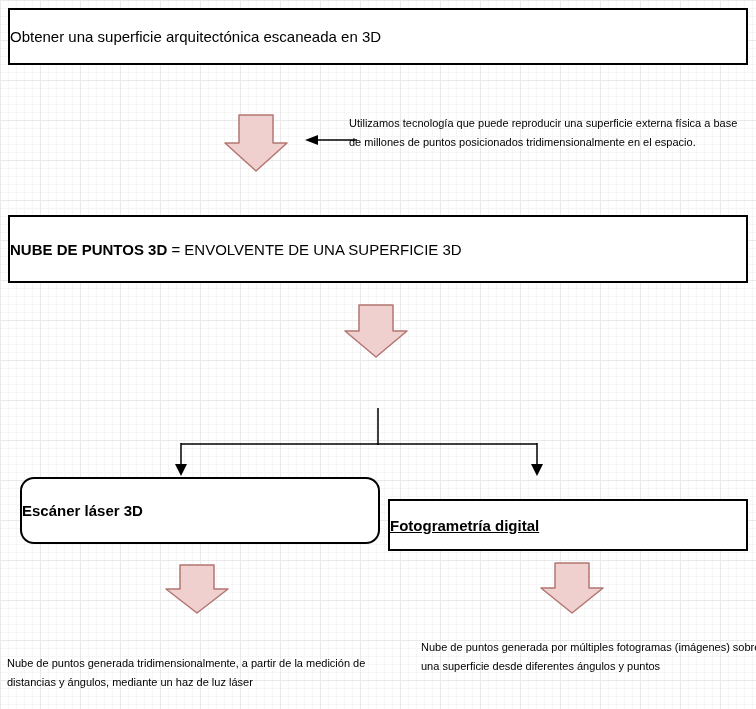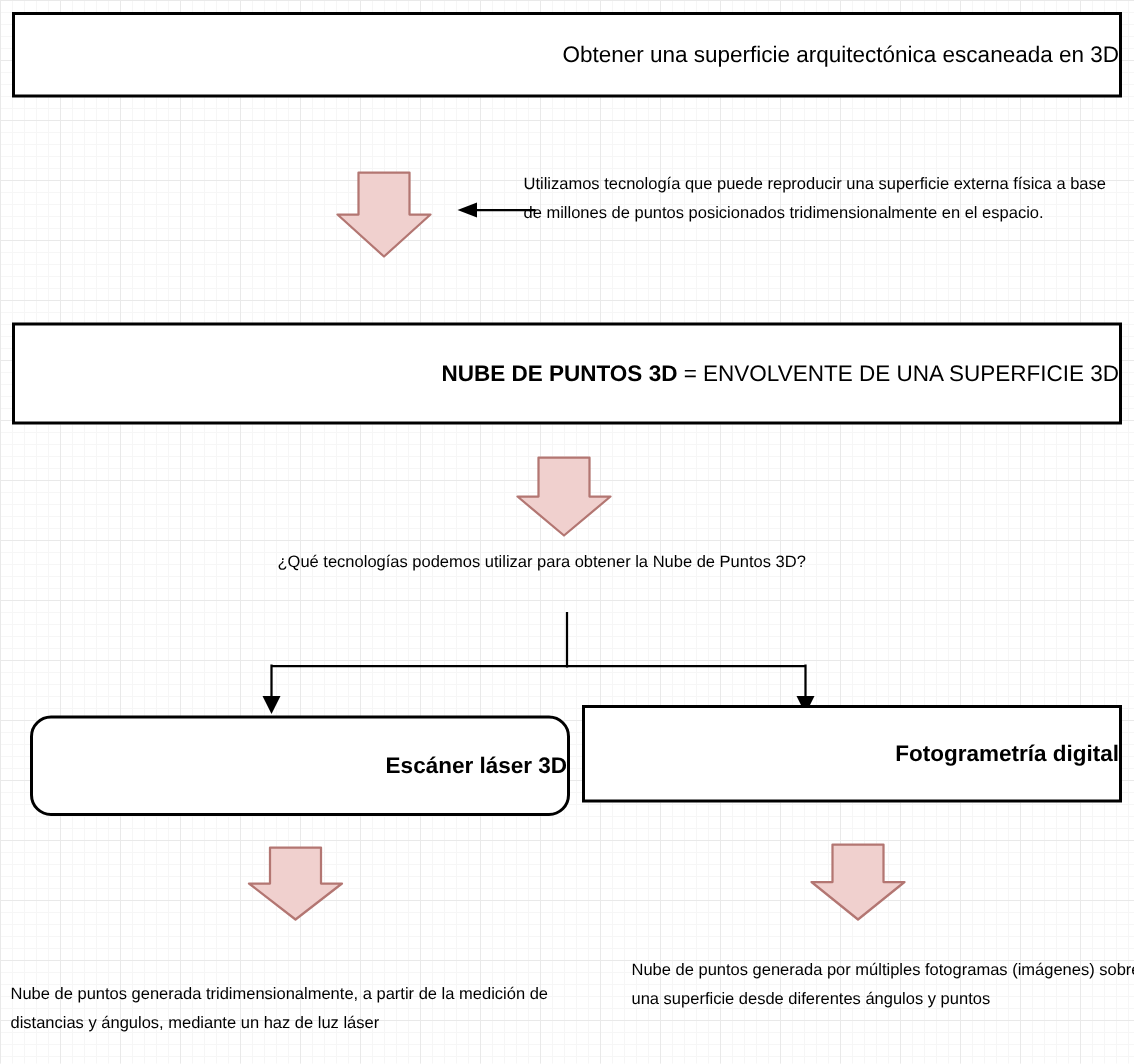--- a/index.html
+++ b/index.html
@@ -27,21 +27,21 @@
     top: 0;
     pointer-events: none;
   }
   .flow-box {
     position: absolute;
     box-sizing: border-box;
     background: #ffffff;
     border: 2px solid #000000;
     display: flex;
     align-items: center;
-    justify-content: flex-end;
+    justify-content: flex-start;
     text-align: center;
     font-size: 15px;
     line-height: 19px;
   }
   .flow-box.bold-label { font-weight: bold; }
   .note {
     position: absolute;
     text-align: left;
     font-size: 11px;
     line-height: 19px;
@@ -93,29 +93,26 @@
   <div class="note" style="left:349px; top:114px; width:400px;">
     <span>Utilizamos tecnología que puede reproducir una superficie externa física a base de millones de puntos posicionados tridimensionalmente en el espacio.</span>
   </div>
 
   <div class="flow-box" style="left:8px; top:215px; width:740px; height:68px;">
     <span>
       <b>NUBE DE PUNTOS 3D</b><span> = ENVOLVENTE DE UNA SUPERFICIE 3D</span>
     </span>
   </div>
 
-  <div class="note" style="left:185px; top:366px; width:380px;">
-    <span>¿Qué tecnologías podemos utilizar para obtener la Nube de Puntos 3D?</span>
-  </div>
 
   <div class="flow-box bold-label" style="left:20px; top:477px; width:360px; height:67px;border-radius:14px;">
     <span>Escáner láser 3D</span>
   </div>
 
-  <div class="flow-box bold-label" style="left:388px; top:470px; width:360px; height:65px;">
+  <div class="flow-box bold-label" style="left:388px; top:499px; width:360px; height:52px;text-decoration:underline;">
     <span>Fotogrametría digital</span>
   </div>
 
   <div class="note" style="left:7px; top:638px; width:360px;margin-top:16px;">
     <span>Nube de puntos generada tridimensionalmente, a partir de la medición de distancias y ángulos, mediante un haz de luz láser</span>
   </div>
 
   <div class="note" style="left:421px; top:638px; width:340px;">
     <span>Nube de puntos generada por múltiples fotogramas (imágenes) sobre una superficie desde diferentes ángulos y puntos</span>
   </div>

